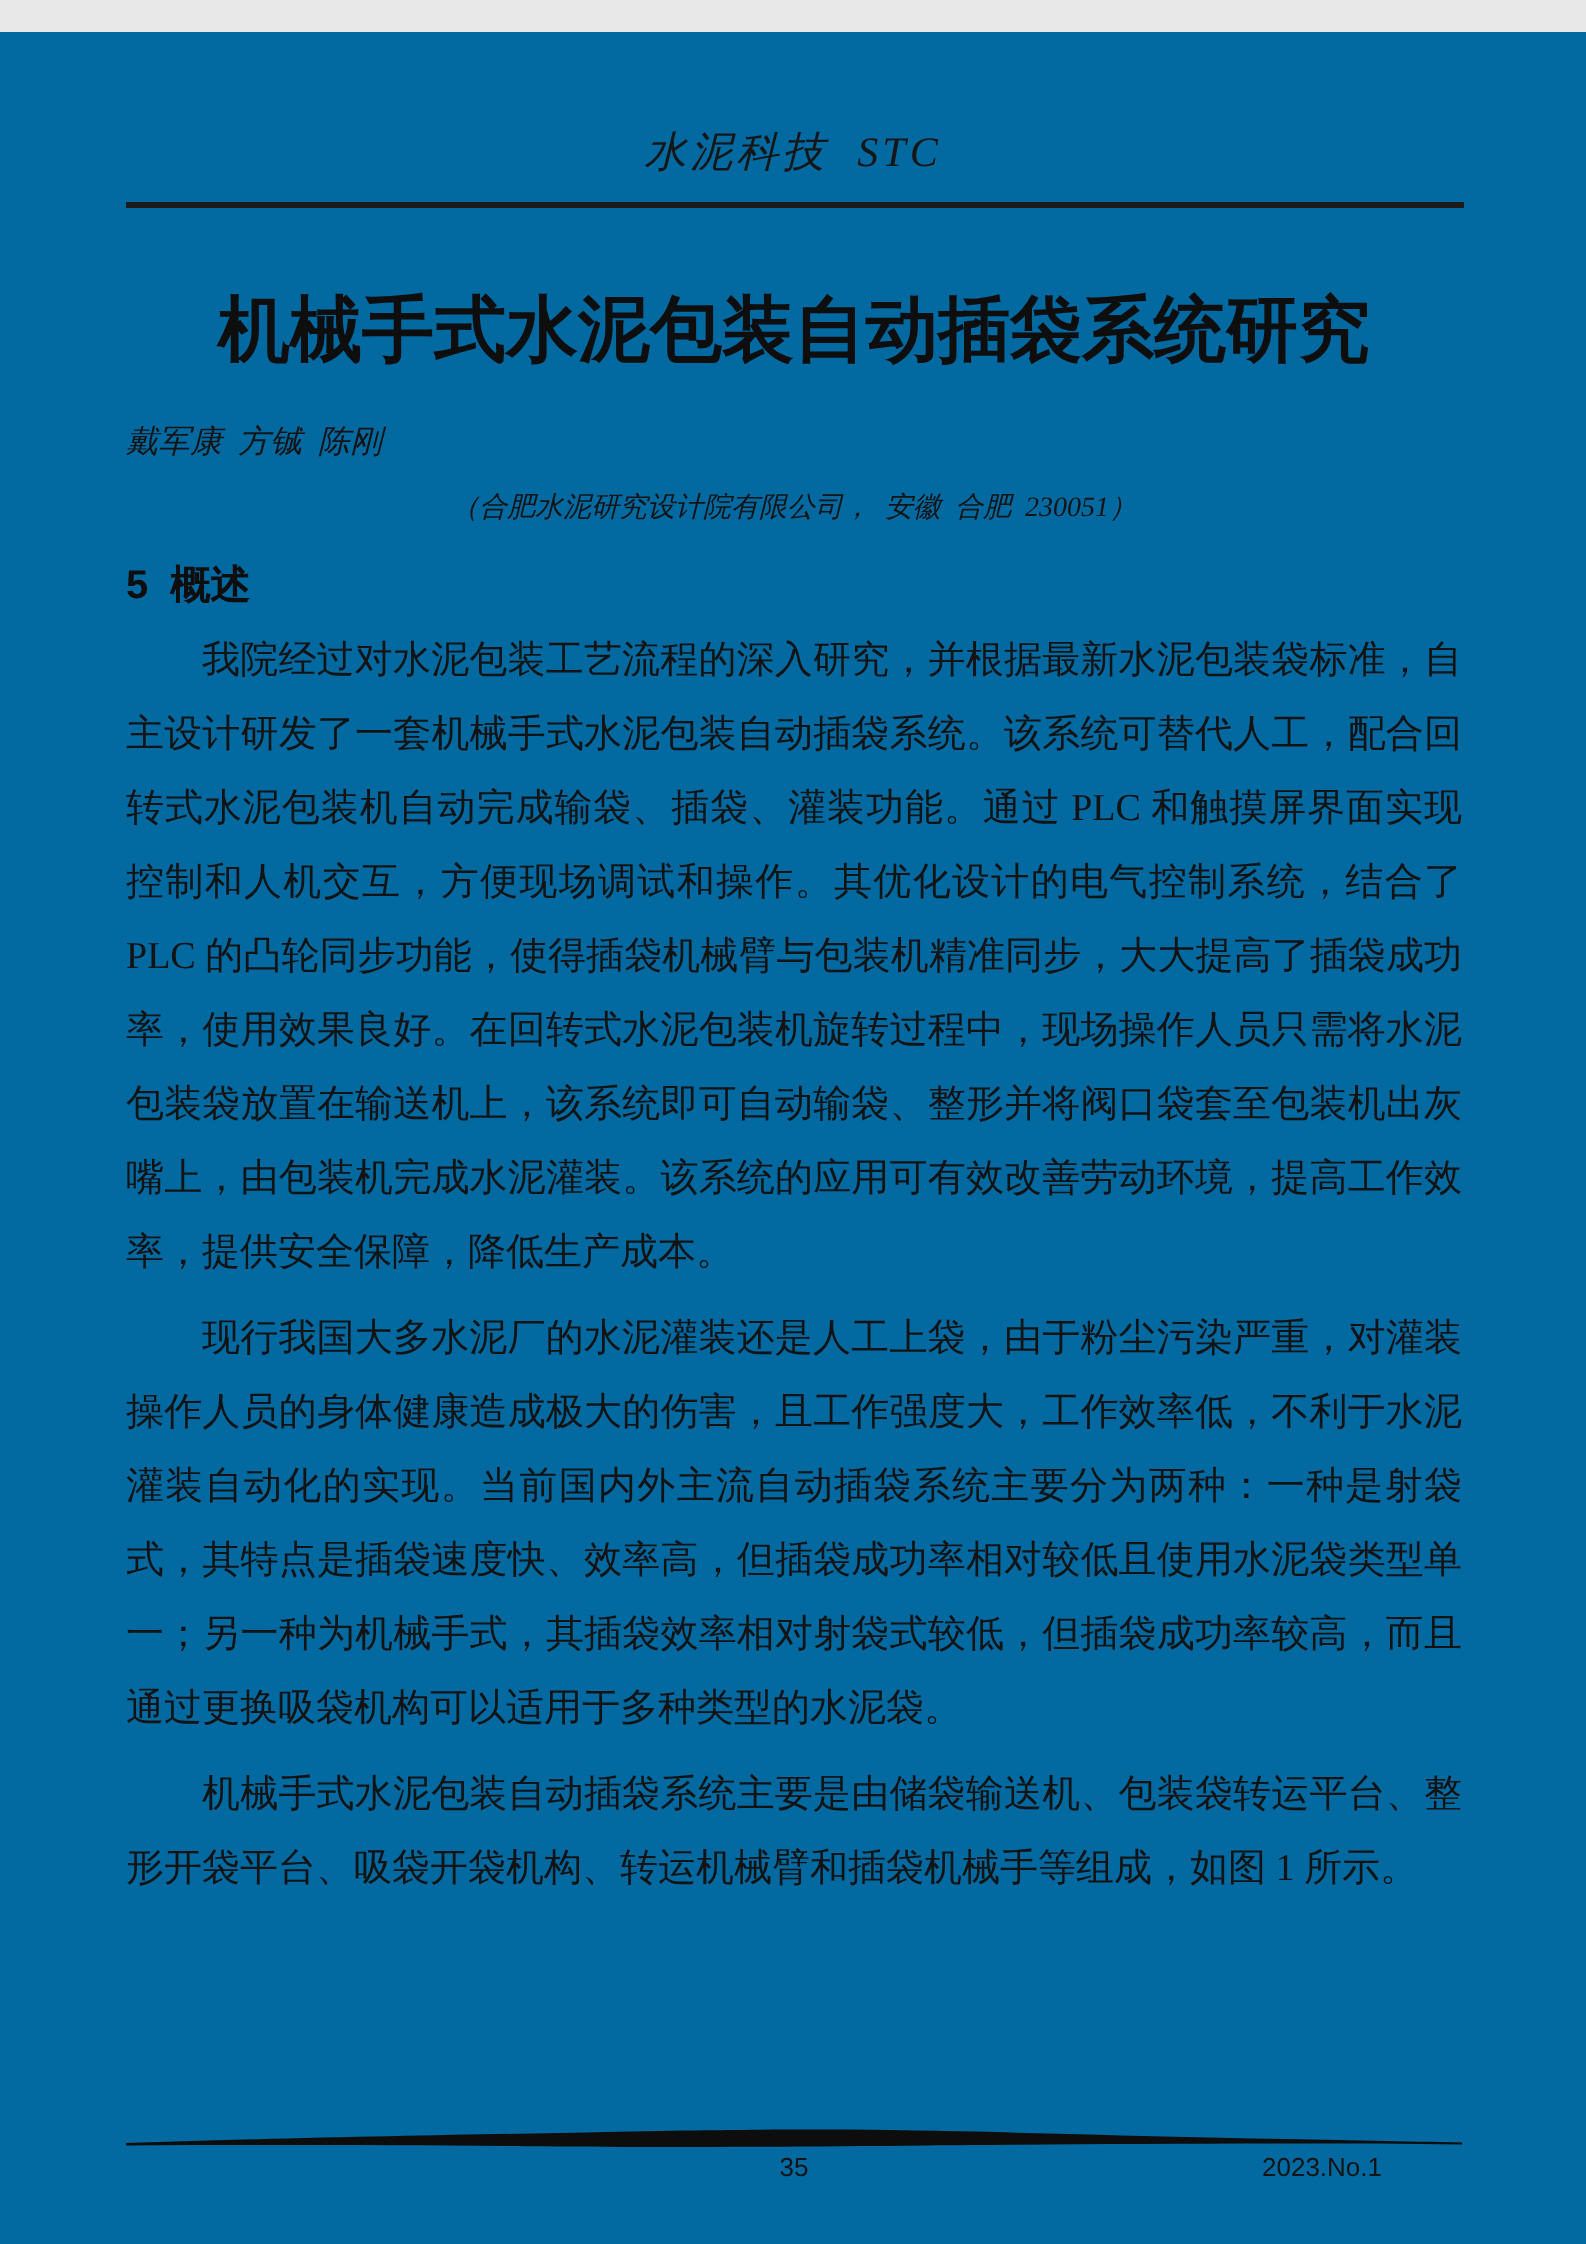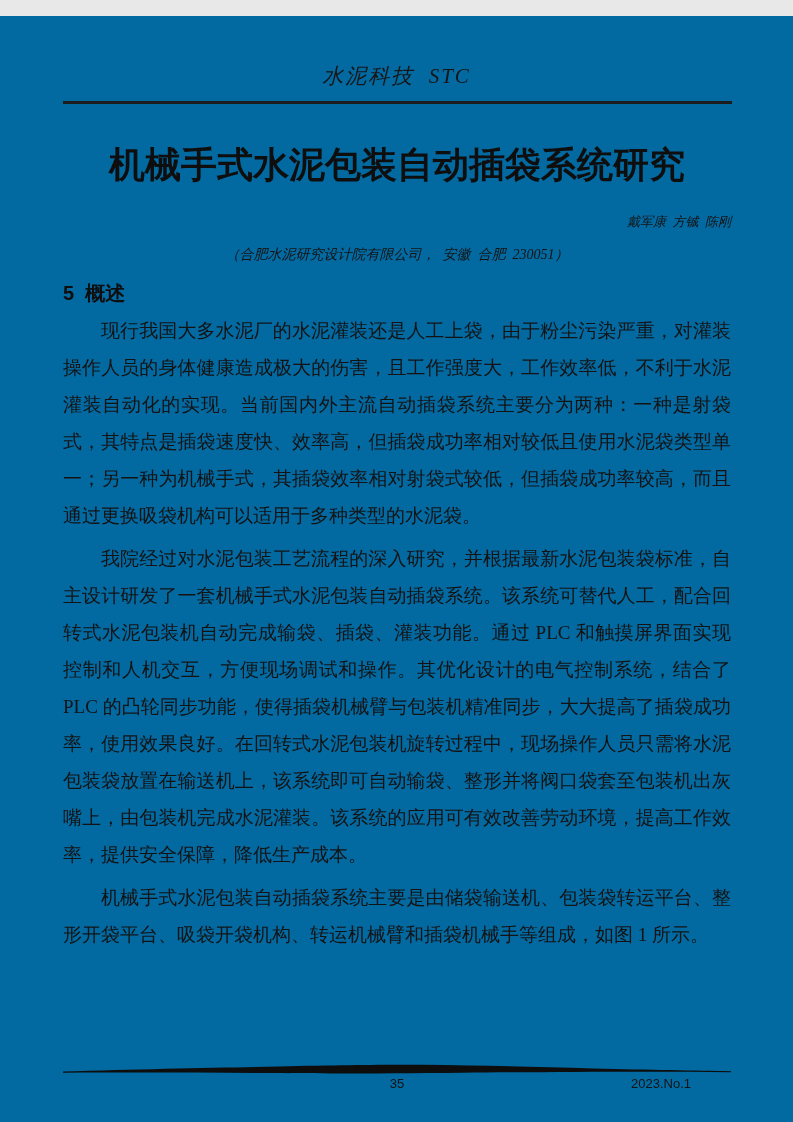--- a/index.html
+++ b/index.html
@@ -51,23 +51,23 @@
   .paper-title {
     font-size: 36px;
     line-height: 42px;
     font-weight: bold;
     text-align: center;
     white-space: pre-wrap;
     color: #0e0e0e;
   }
   .authors {
     margin-top: 24px;
-    font-size: 13px;
+    font-size: 16px;
     line-height: 24px;
-    text-align: right;
+    text-align: left;
     white-space: pre-wrap;
     font-style: italic;
     color: #141414;
   }
   .affiliation {
     margin-top: 8px;
     font-size: 14px;
     line-height: 26px;
     text-align: center;
     white-space: pre-wrap;
@@ -138,23 +138,23 @@
   <div class="article">
 
     <div class="paper-title">机械手式水泥包装自动插袋系统研究</div>
 
     <div class="authors">戴军康  方铖  陈刚</div>
 
     <div class="affiliation">（合肥水泥研究设计院有限公司，  安徽  合肥  230051）</div>
 
     <div class="section-heading">5  概述</div>
 
+    <p class="body-paragraph">我院经过对水泥包装工艺流程的深入研究，并根据最新水泥包装袋标准，自主设计研发了一套机械手式水泥包装自动插袋系统。该系统可替代人工，配合回转式水泥包装机自动完成输袋、插袋、灌装功能。通过 PLC 和触摸屏界面实现控制和人机交互，方便现场调试和操作。其优化设计的电气控制系统，结合了 PLC 的凸轮同步功能，使得插袋机械臂与包装机精准同步，大大提高了插袋成功率，使用效果良好。在回转式水泥包装机旋转过程中，现场操作人员只需将水泥包装袋放置在输送机上，该系统即可自动输袋、整形并将阀口袋套至包装机出灰嘴上，由包装机完成水泥灌装。该系统的应用可有效改善劳动环境，提高工作效率，提供安全保障，降低生产成本。</p>
+
     <p class="body-paragraph">现行我国大多水泥厂的水泥灌装还是人工上袋，由于粉尘污染严重，对灌装操作人员的身体健康造成极大的伤害，且工作强度大，工作效率低，不利于水泥灌装自动化的实现。当前国内外主流自动插袋系统主要分为两种：一种是射袋式，其特点是插袋速度快、效率高，但插袋成功率相对较低且使用水泥袋类型单一；另一种为机械手式，其插袋效率相对射袋式较低，但插袋成功率较高，而且通过更换吸袋机构可以适用于多种类型的水泥袋。</p>
-
-    <p class="body-paragraph">我院经过对水泥包装工艺流程的深入研究，并根据最新水泥包装袋标准，自主设计研发了一套机械手式水泥包装自动插袋系统。该系统可替代人工，配合回转式水泥包装机自动完成输袋、插袋、灌装功能。通过 PLC 和触摸屏界面实现控制和人机交互，方便现场调试和操作。其优化设计的电气控制系统，结合了 PLC 的凸轮同步功能，使得插袋机械臂与包装机精准同步，大大提高了插袋成功率，使用效果良好。在回转式水泥包装机旋转过程中，现场操作人员只需将水泥包装袋放置在输送机上，该系统即可自动输袋、整形并将阀口袋套至包装机出灰嘴上，由包装机完成水泥灌装。该系统的应用可有效改善劳动环境，提高工作效率，提供安全保障，降低生产成本。</p>
 
 
     <p class="body-paragraph">机械手式水泥包装自动插袋系统主要是由储袋输送机、包装袋转运平台、整形开袋平台、吸袋开袋机构、转运机械臂和插袋机械手等组成，如图 1 所示。</p>
 
   </div>
 
   <div class="footer-rule">
     <svg viewBox="0 0 668 11" preserveAspectRatio="none" aria-hidden="true">
       <path d="M0,7.5 C 80,5 160,3.5 216,2.5 C 280,1 320,0.6 360,0.8 C 420,1.4 470,3 530,4.5 C 590,5.8 630,6.6 668,7.2
                L668,8.2 C 580,7.2 470,8.2 400,8.7 C 320,9.5 250,9.7 200,9.1 C 130,8.4 60,8.4 0,8.7 Z" fill="#0d0d0d"></path>

